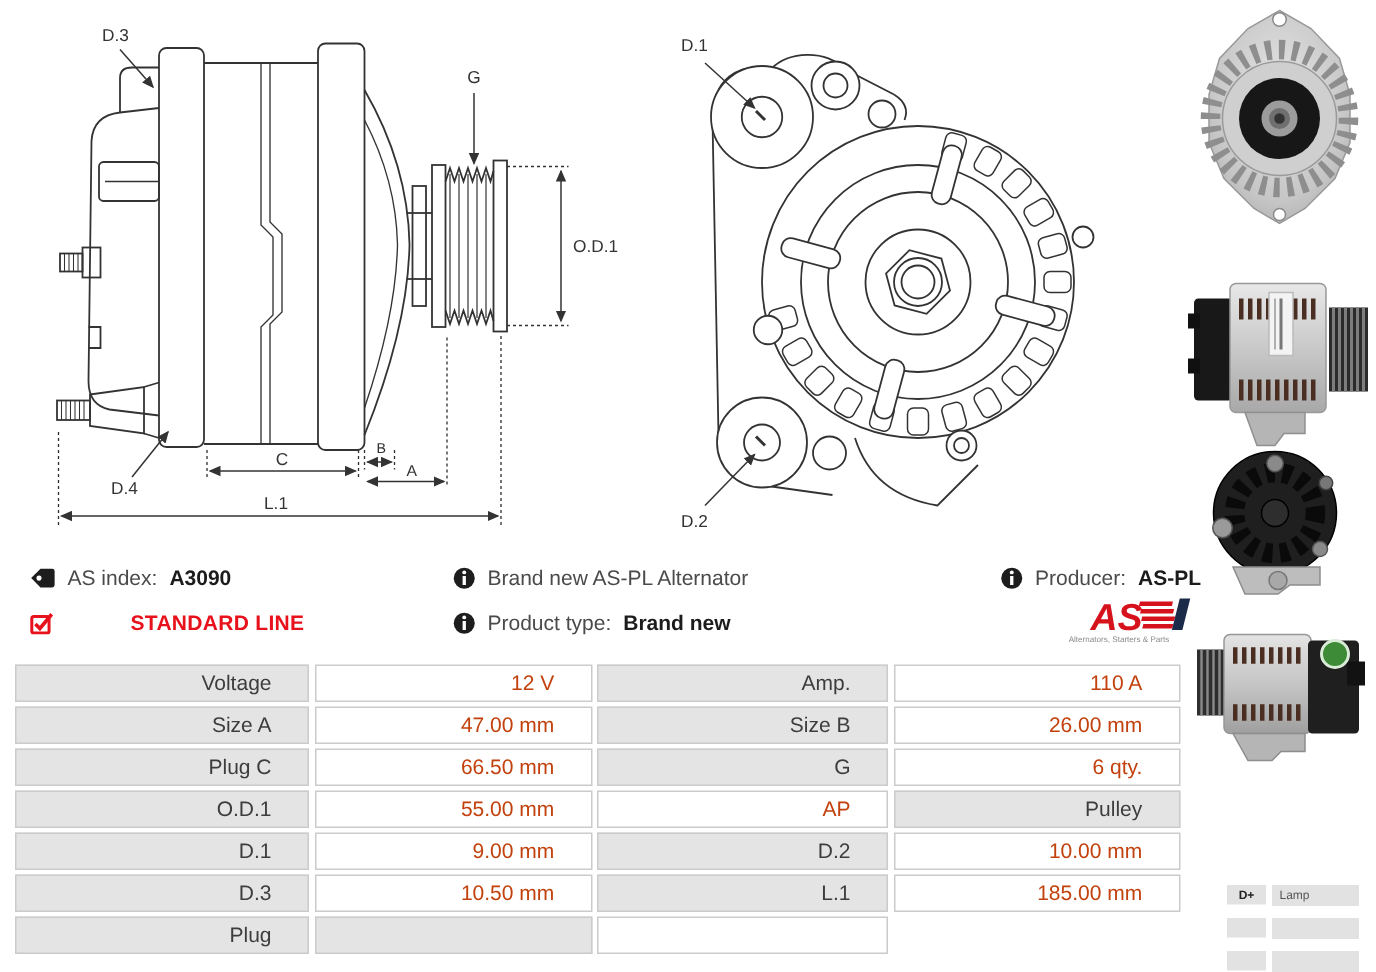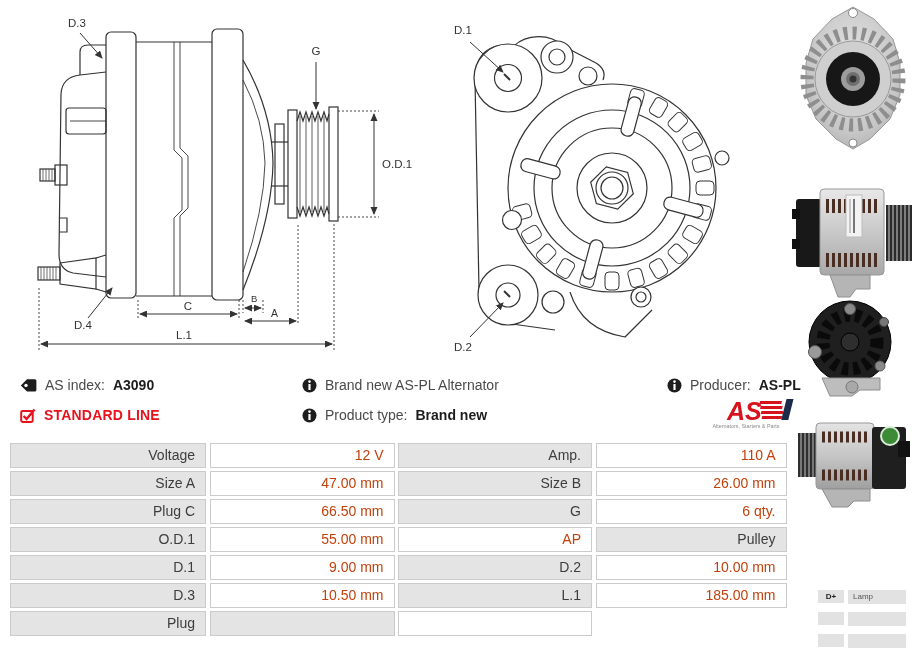--- a/index.html
+++ b/index.html
@@ -14,29 +14,29 @@
   .front-view { position:absolute; left:420px; top:0px; }
 
   
   .photos { position:absolute; left:790px; top:0; width:127px; height:648px; }
   .photo { position:absolute; left:0; }
 
   
   .info-item { position:absolute; display:inline-flex; align-items:center; gap:8px;
                font-size:14px; color:#4a4a4a; white-space:nowrap;justify-content:space-between; }
   .info-item b { color:#1c1c1c; font-weight:700; }
-  .red-bold { color:#e8121d; font-weight:700; letter-spacing:.2px; }
+  .red-bold { color:#e8121d; font-weight:700; letter-spacing:.2px;margin-left:43px; }
   .as-logo { position:absolute; left:699px; top:397px; }
 
   
   .spec-table { position:absolute; left:10px; top:443px; width:777px;
                 display:grid; grid-template-columns:196px 185px 194px 191px;
                 column-gap:3.5px; row-gap:3px; }
   .cell { height:25px; line-height:23px; border:1px solid #cbcbcb; font-size:14px;
-          text-align:right; padding-right:10px; overflow:hidden; }
+          text-align:right; padding-right:24px; overflow:hidden; }
   .cell.lbl { background:#e4e4e4; color:#3d3d3d; }
   .cell.val { background:#ffffff; color:#c2410c; }
 
   
   .legend { position:absolute; left:818px; top:590px; width:88px;
             display:grid; grid-template-columns:26px 58px; column-gap:4px; row-gap:8px; }
   .legend .lg-term { background:#e2e2e2; height:13px; line-height:13px; text-align:center;
                      font-size:8px; font-weight:700; color:#222; }
   .legend .lg-desc { background:#e2e2e2; height:14px; line-height:13px; text-align:left;
                      padding-left:5px; font-size:8px; color:#555; }

